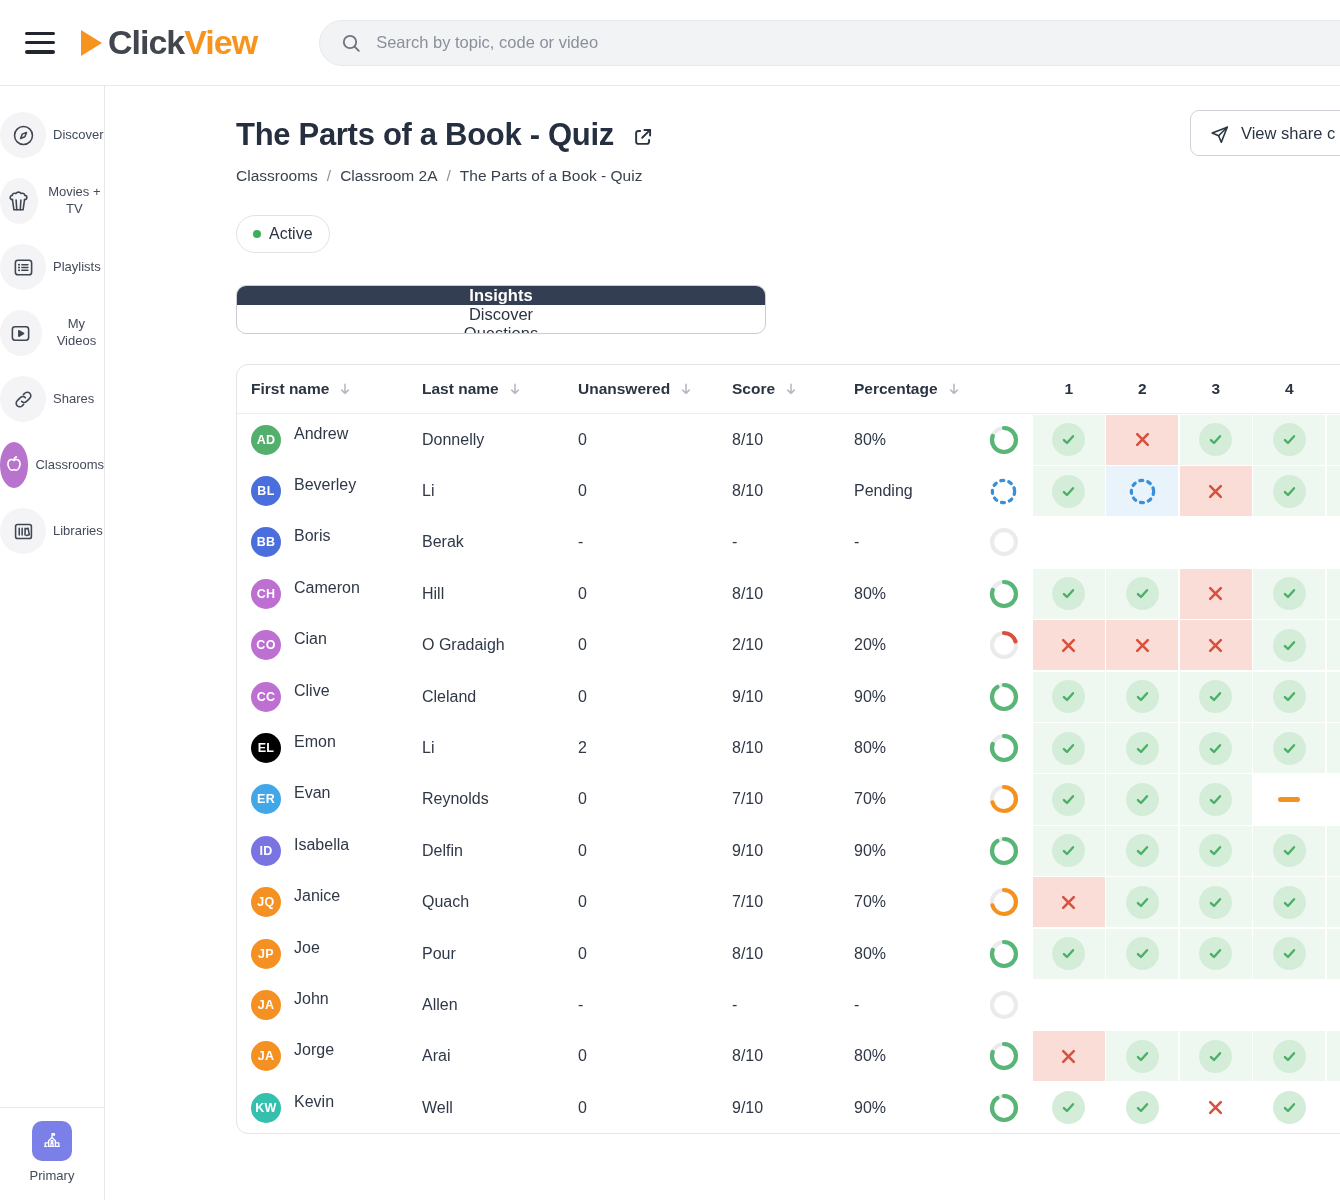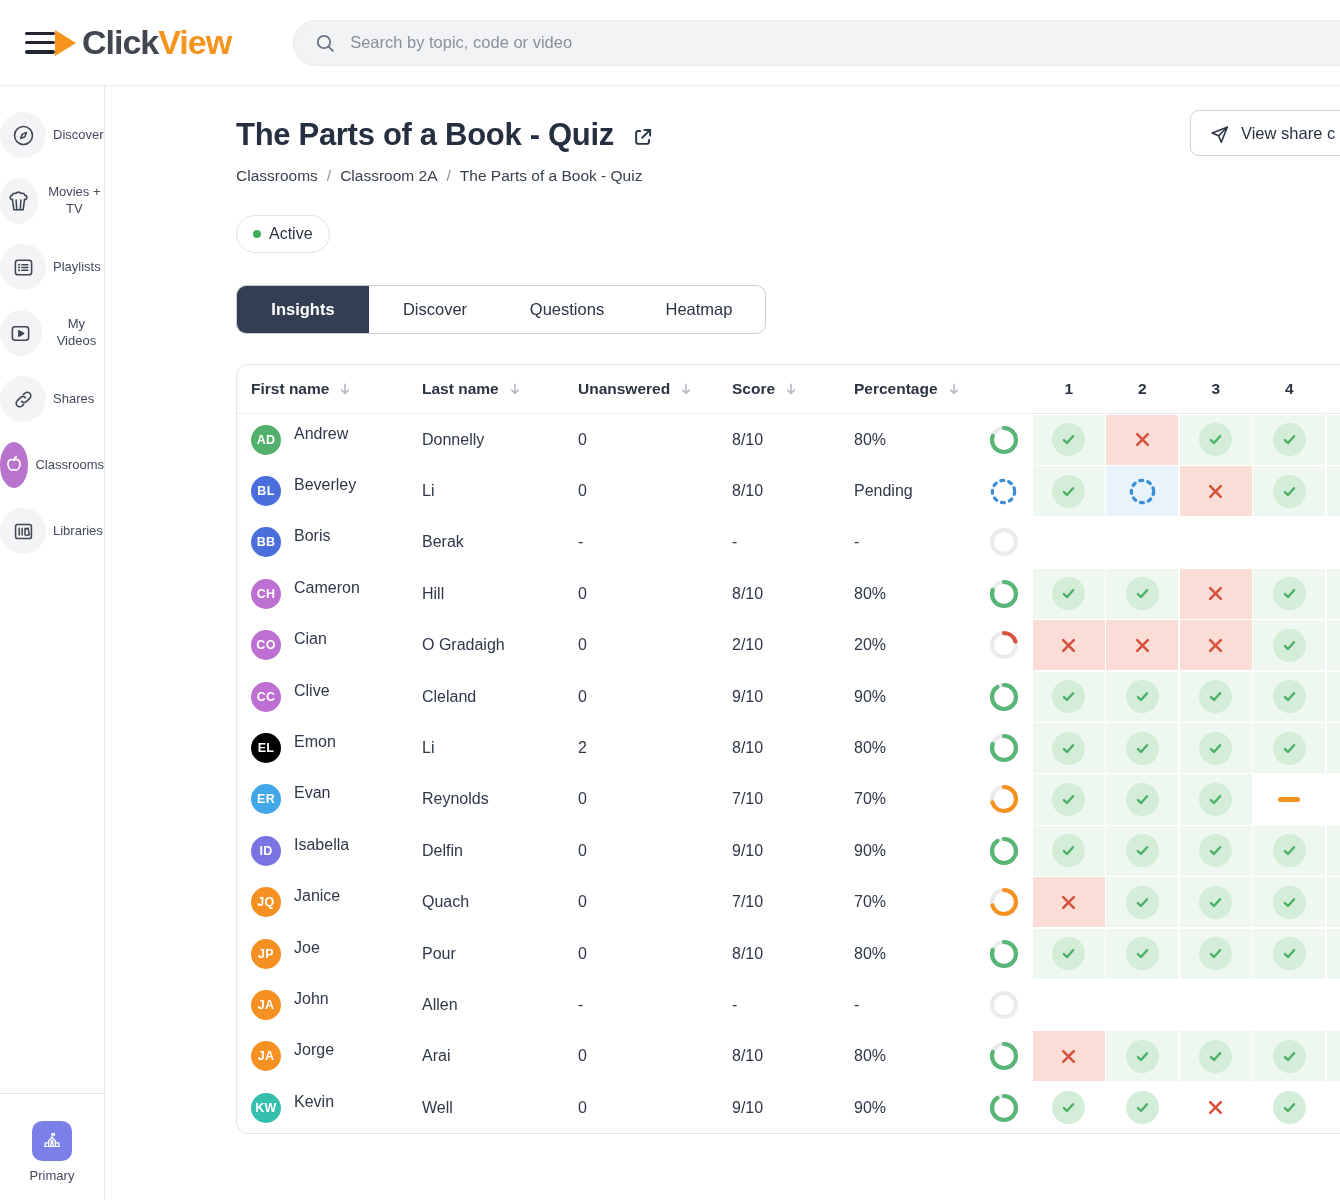--- a/index.html
+++ b/index.html
@@ -5,21 +5,21 @@
   html,body{margin:0;padding:0;width:1340px;height:1200px;overflow:hidden;background:#fff;
     font-family:"Liberation Sans",sans-serif;color:#2b3442;}
   *{box-sizing:border-box;}
 
   
   .top-header{position:absolute;top:0;left:0;width:1340px;height:86px;background:#fff;
     border-bottom:1px solid #ebebee;display:flex;align-items:center;z-index:10;}
   .hamburger{margin-left:25px;width:30px;height:22px;display:flex;flex-direction:column;
     justify-content:space-between;background:none;border:none;cursor:pointer;padding:0;}
   .hamburger span{display:block;height:3.6px;width:100%;background:#20252e;border-radius:3px;}
-  .logo{display:flex;align-items:center;cursor:pointer;}
+  .logo{display:flex;align-items:center;margin-left:26px;cursor:pointer;}
   .logo-tri{width:0;height:0;border-left:21px solid #f7941e;border-top:13px solid transparent;
     border-bottom:13px solid transparent;margin-right:6px;}
   .logo-text{font-size:34px;letter-spacing:-1px;font-weight:600;color:#41464f;}
   .logo-text .view{color:#f7941e;font-weight:700;}
   .search-wrap{flex:1;margin-left:62px;margin-right:-24px;height:46px;background:#f2f3f5;
     border:1px solid #e7e9ec;border-radius:24px;display:flex;align-items:center;padding:0 20px;}
   .search-wrap svg{flex:none;margin-right:12px;}
   .search-input{flex:1;border:none;background:transparent;outline:none;font-size:16.5px;
     color:#333b48;font-family:"Liberation Sans",sans-serif;}
   .search-input::placeholder{color:#8a909b;}
@@ -27,21 +27,21 @@
   
   .sidebar{position:absolute;top:86px;left:0;width:105px;bottom:0;background:#fff;
     border-right:1px solid #e8e8ea;display:flex;flex-direction:column;align-items:center;
     padding-top:26px;gap:20px;z-index:5;}
   .side-item{display:flex;flex-direction:row;align-items:center;gap:7px;cursor:pointer;width:100%;}
   .side-icon{width:46px;height:46px;border-radius:50%;background:#f4f4f6;display:flex;
     align-items:center;justify-content:center;}
   .side-item.active .side-icon{background:#b873cc;}
   .side-label{font-size:13px;color:#434b5a;text-align:center;max-width:80px;line-height:1.3;}
   .sidebar-bottom{position:absolute;bottom:0;left:0;width:104px;border-top:1px solid #e8e8ea;
-    padding:27px 0 15px;display:flex;flex-direction:column;align-items:center;gap:7px;cursor:pointer;}
+    padding:13px 0 15px;display:flex;flex-direction:column;align-items:center;gap:7px;cursor:pointer;}
   .primary-icon{width:40px;height:40px;border-radius:10px;background:#7b80e8;display:flex;
     align-items:center;justify-content:center;}
 
   
   .main{position:absolute;left:105px;top:86px;right:0;bottom:0;padding-left:131px;}
   .title-row{margin-top:31px;display:flex;align-items:center;}
   .page-title{font-size:31px;font-weight:700;color:#252f3f;letter-spacing:-.3px;}
   .ext-link{margin-left:17px;cursor:pointer;display:flex;align-items:center;position:relative;top:2px;}
   .share-btn{position:absolute;top:110px;left:1190px;height:46px;width:190px;background:#fff;
     border:1px solid #cfd3d9;border-radius:9px;display:flex;align-items:center;gap:11px;
@@ -54,21 +54,21 @@
   .class-pill{display:inline-flex;align-items:center;height:38px;border:1px solid #e0e2e6;
     border-radius:19px;padding:0 18px 0 4px;gap:12px;cursor:pointer;background:#fff;}
   .class-avatar{width:30px;height:30px;border-radius:50%;background:#b873cc;display:flex;
     align-items:center;justify-content:center;}
   .pill-label{font-size:16px;color:#2b3442;}
   .active-pill{display:inline-flex;align-items:center;height:38px;border:1px solid #e0e2e6;
     border-radius:19px;padding:0 16px;gap:8px;background:#fff;text-align:center;}
   .active-dot{width:8px;height:8px;border-radius:50%;background:#3cae5c;}
 
   .tabs{margin-top:32px;width:530px;height:49px;border:1px solid #c9cdd3;border-radius:10px;
-    display:flex;overflow:hidden;background:#fff;}
+    display:flex;overflow:hidden;background:#fff;flex-direction:column;}
   .tab{flex:1;display:flex;align-items:center;justify-content:center;font-size:16.5px;
     color:#2b3442;cursor:pointer;}
   .tab.active{background:#343e52;color:#fff;font-weight:600;}
 
   
   .table-card{margin-top:30px;width:1163px;border:1px solid #e3e5e9;border-radius:12px;
     overflow:hidden;background:#fff;
     --cols:171px 156px 154px 122px 121px 57px 73.5px 73.5px 73.5px 73.5px 74px;}
   .thead{display:grid;grid-template-columns:var(--cols);height:49px;align-items:center;
     border-bottom:1px solid #ededf0;padding-left:14px;}

